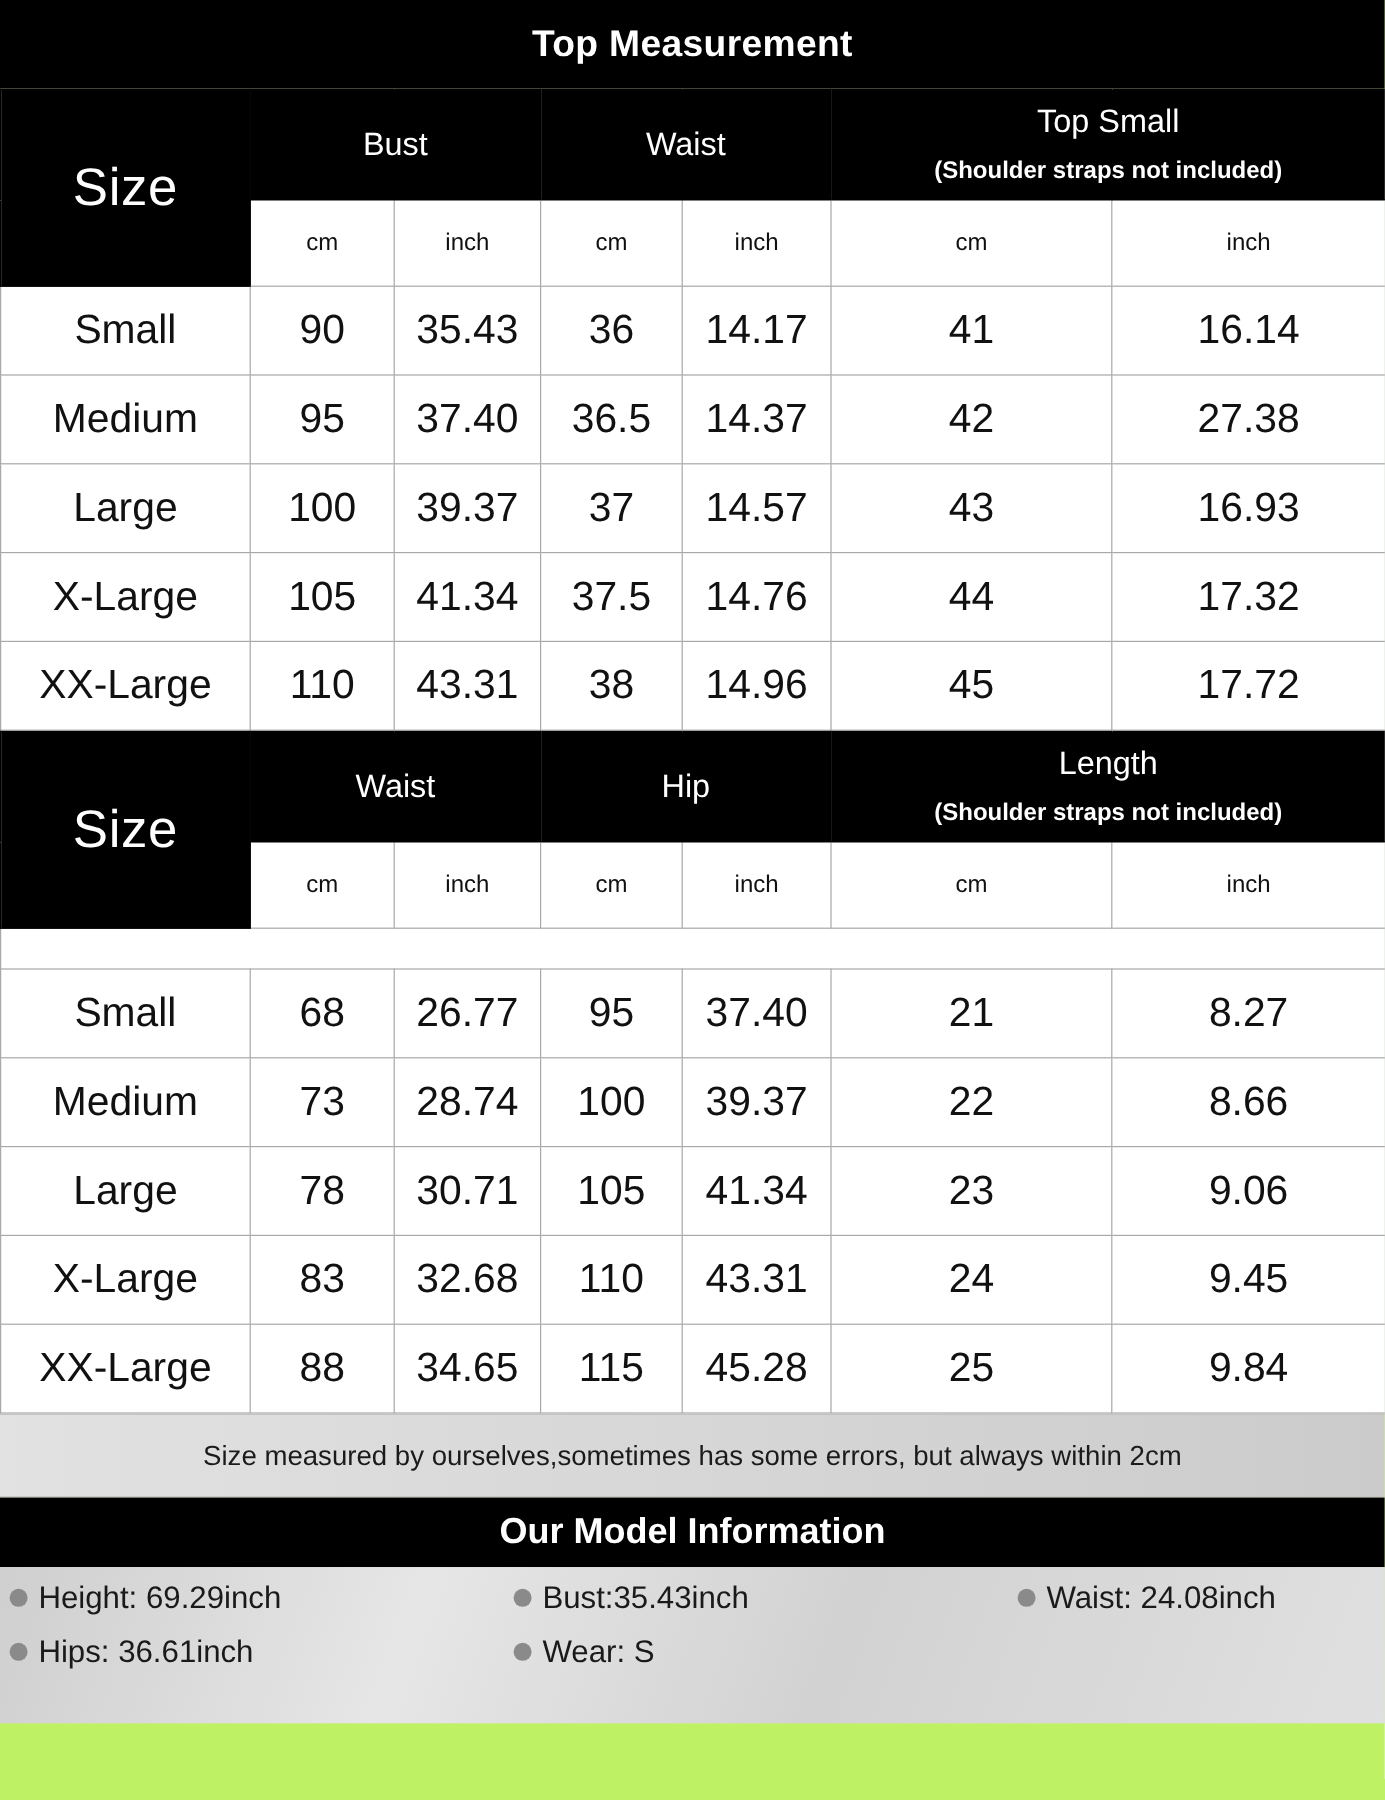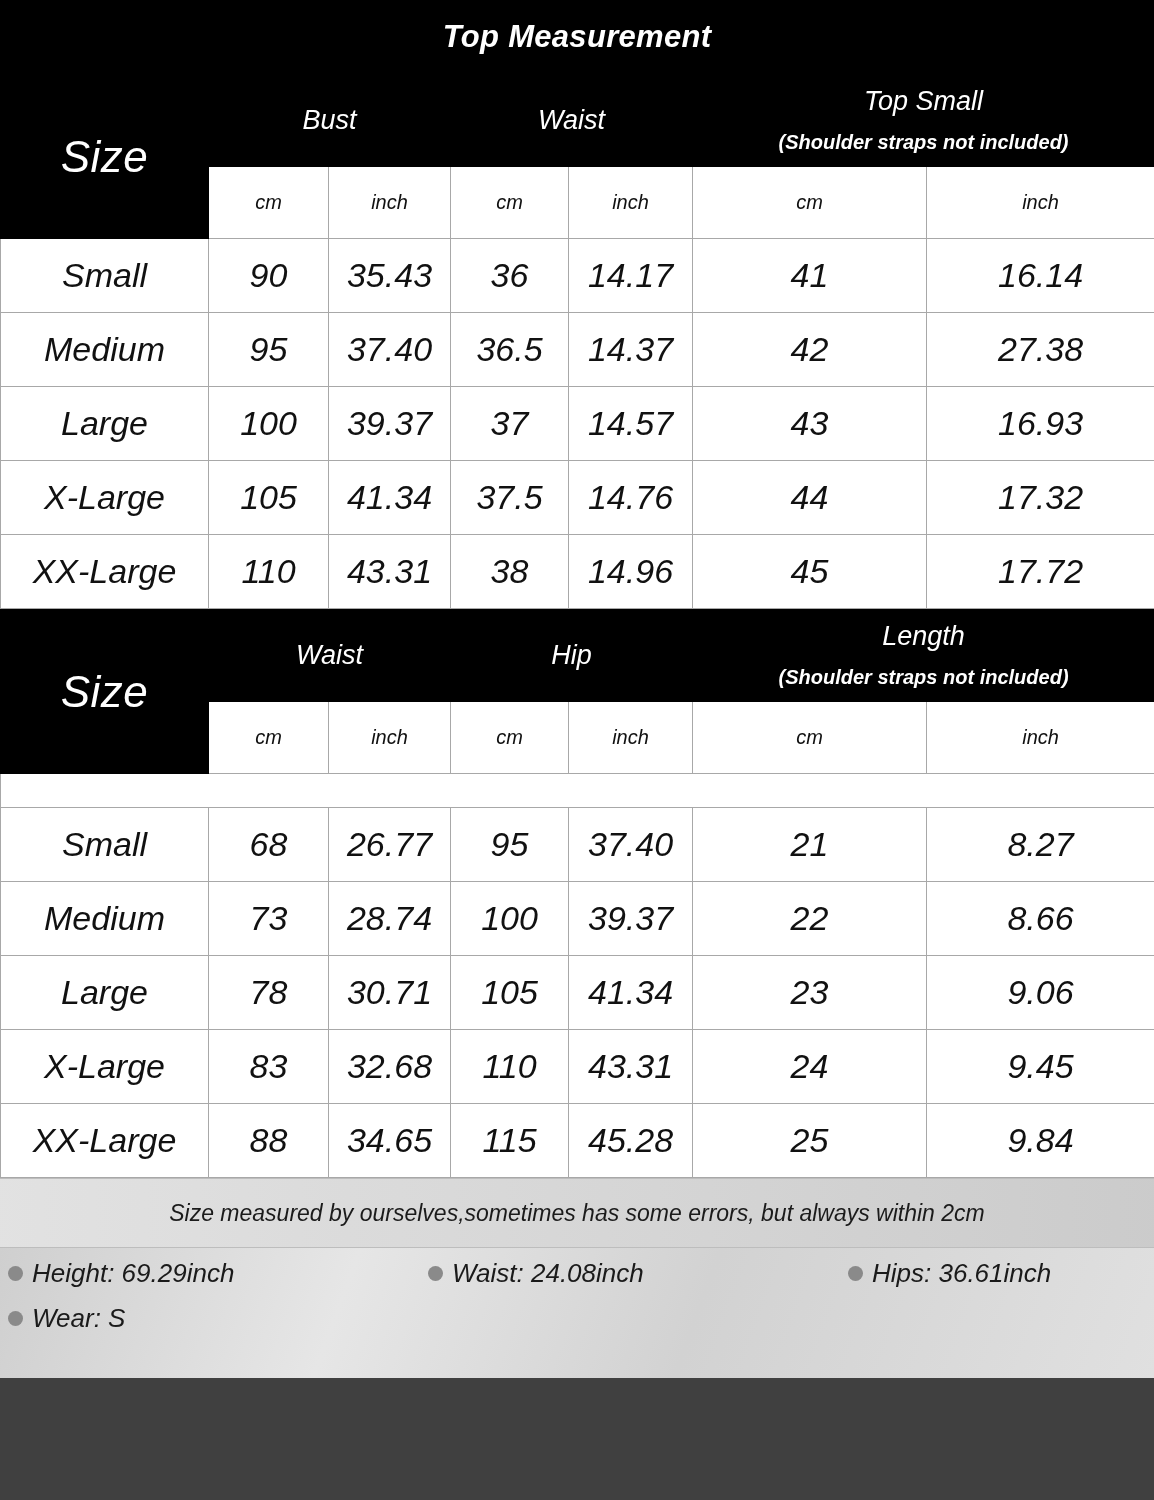--- a/index.html
+++ b/index.html
@@ -9,22 +9,21 @@
     height: 1500px;
     background: #ffffff;
     font-family: "Liberation Sans", sans-serif;
     color: #111;
     overflow: hidden;
   }
   .page {
     width: 1154px;
     height: 1500px;
     position: relative;
-    background: #404040;
-    font-style: italic;
+    background: #bef264;
   }
 
   
   .section-bar {
     background: #000;
     color: #fff;
     text-align: center;
     font-weight: bold;
     letter-spacing: .3px;
   }
@@ -327,25 +326,30 @@
         <td>115</td>
         <td>45.28</td>
         <td>25</td>
         <td>9.84</td>
       </tr>
     </tbody>
   </table>
 
   <div class="note">Size measured by ourselves,sometimes has some errors, but always within 2cm</div>
 
+  <div class="model-bar">Our Model Information</div>
   <div class="model-info">
     <div class="mi-grid">
       <div class="mi-item">
         <span class="bullet"></span>
         <span>Height: 69.29inch</span>
+      </div>
+      <div class="mi-item">
+        <span class="bullet"></span>
+        <span>Bust:35.43inch</span>
       </div>
       <div class="mi-item">
         <span class="bullet"></span>
         <span>Waist: 24.08inch</span>
       </div>
       <div class="mi-item">
         <span class="bullet"></span>
         <span>Hips: 36.61inch</span>
       </div>
       <div class="mi-item">

